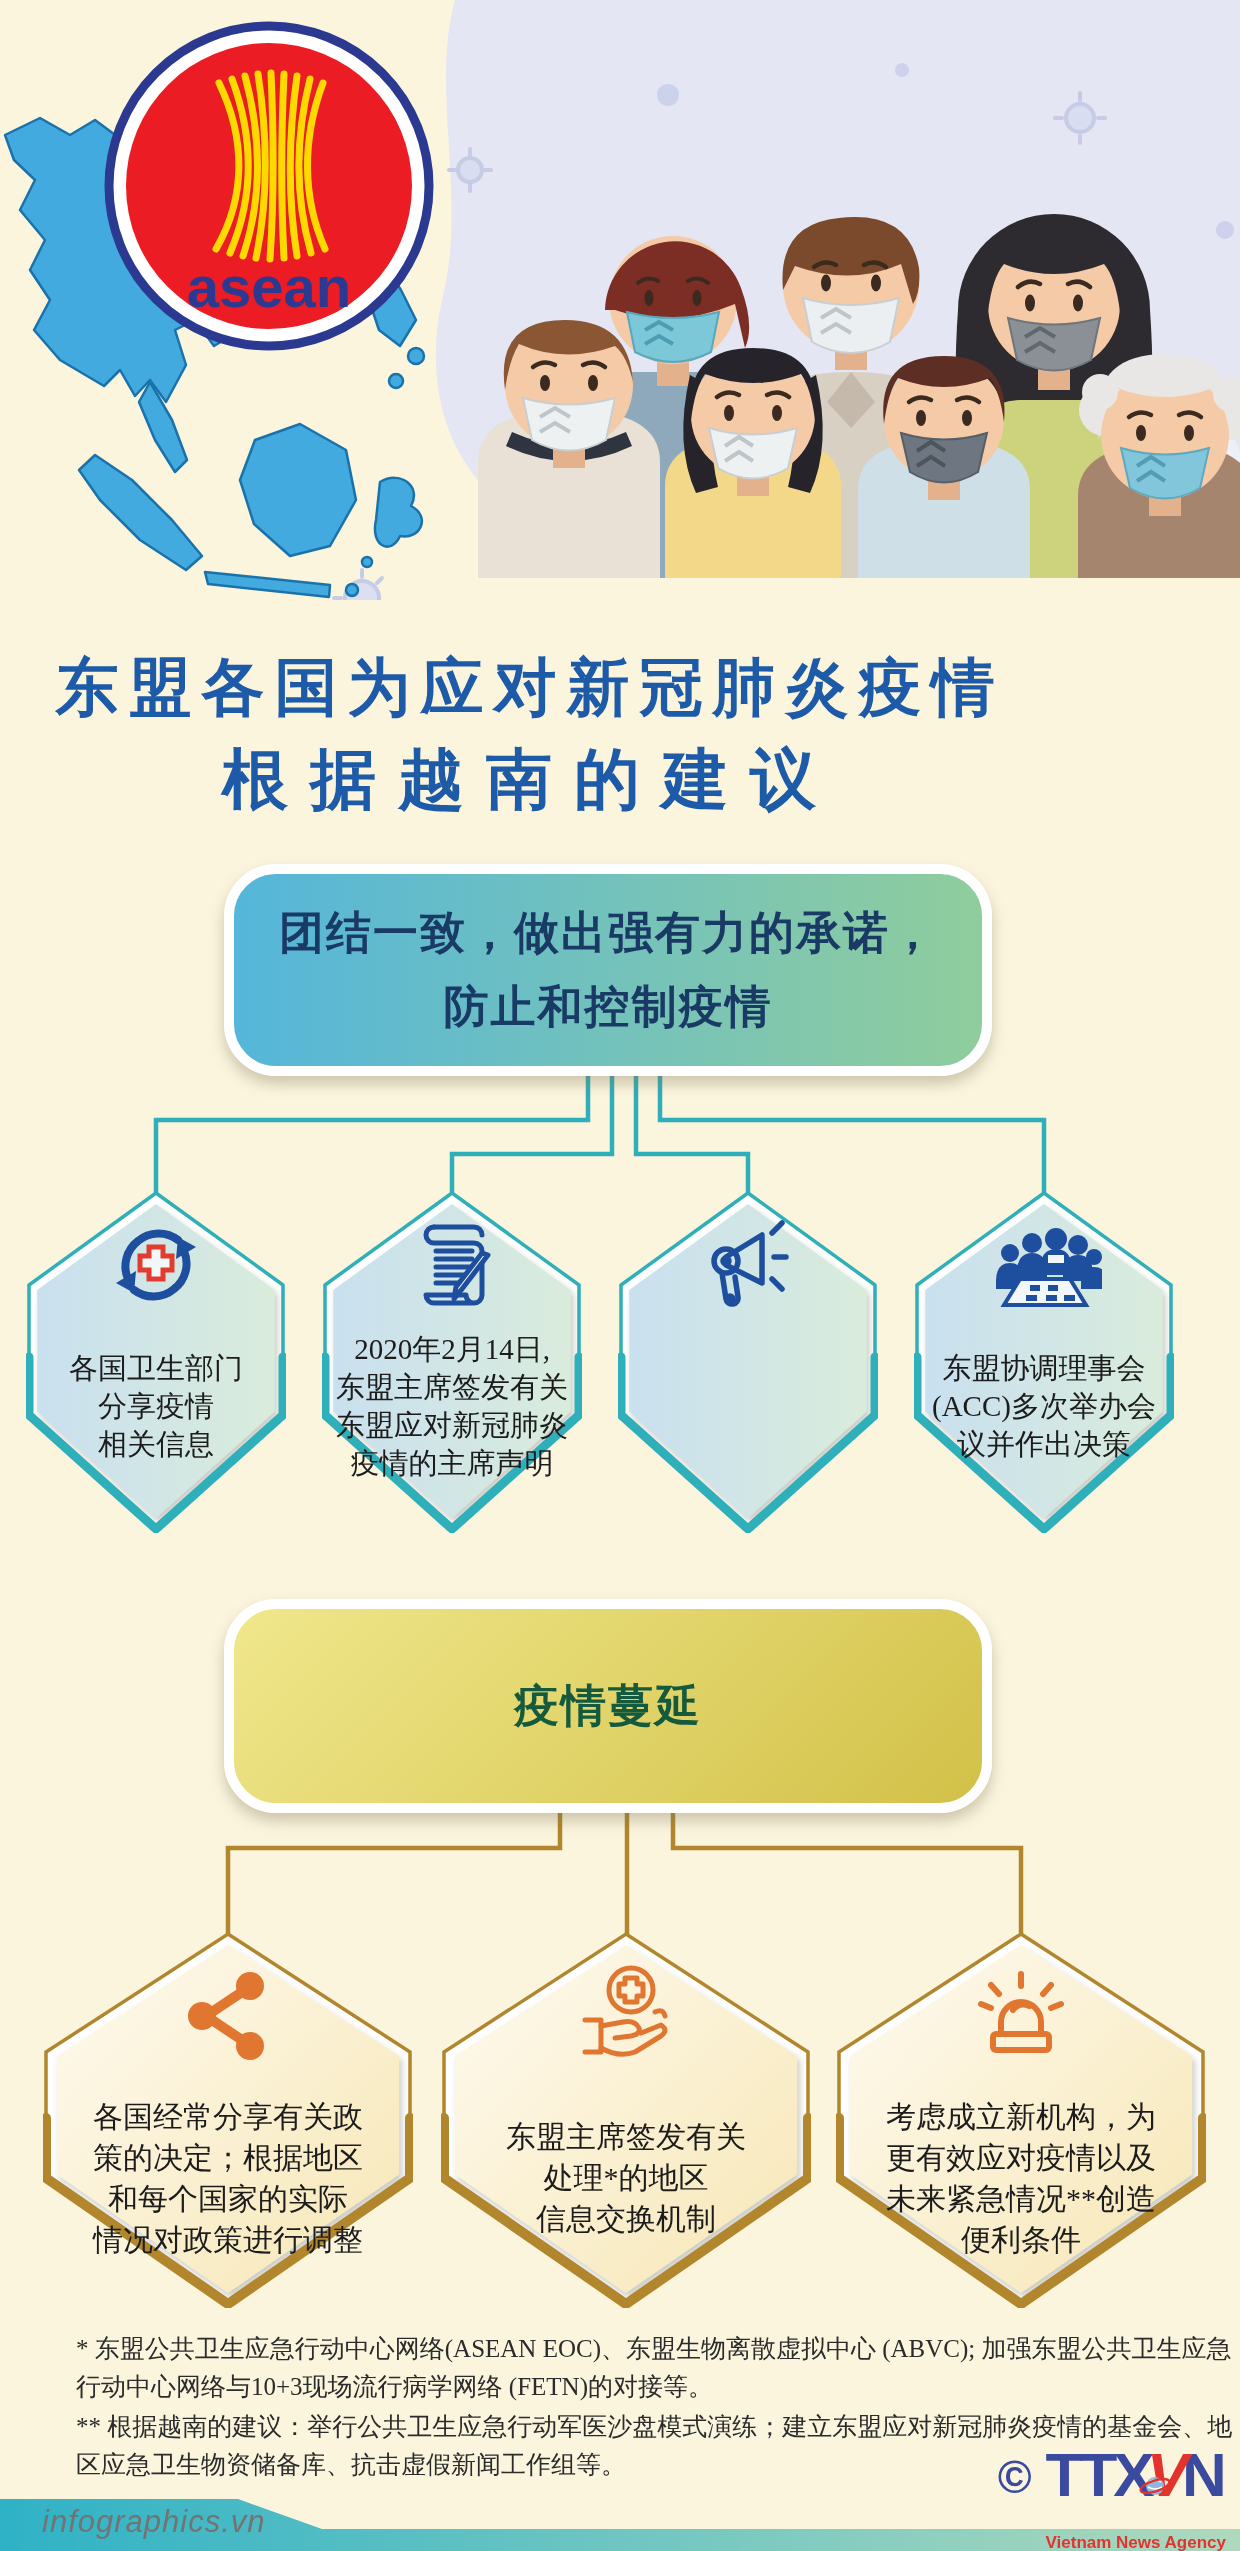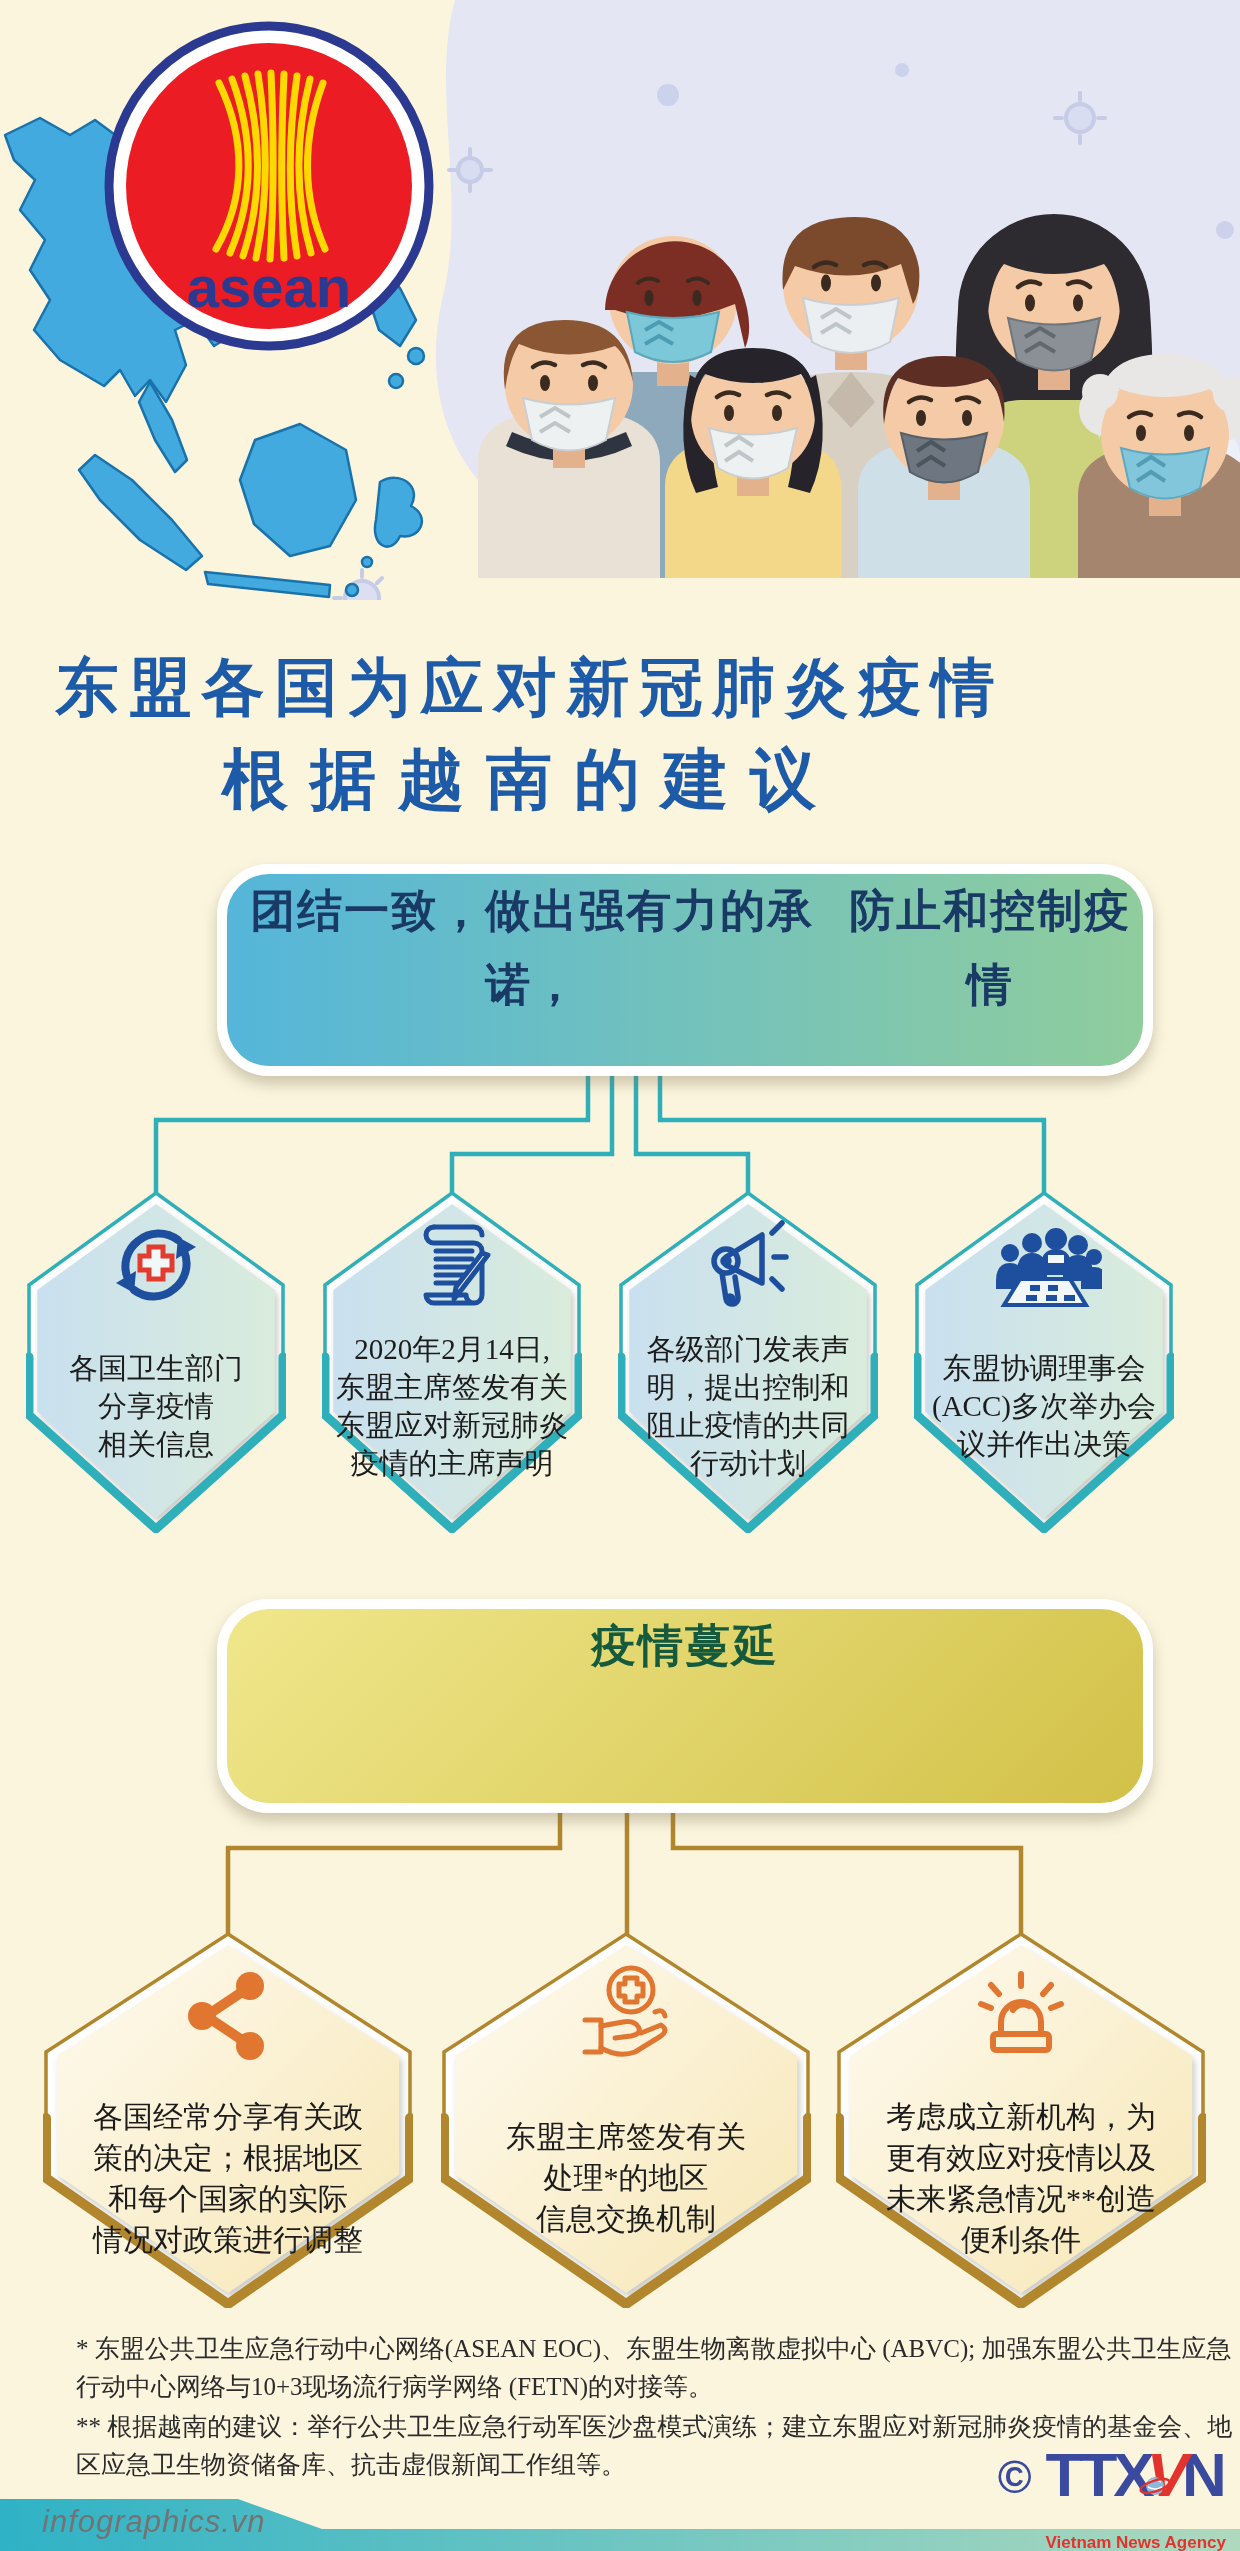--- a/index.html
+++ b/index.html
@@ -8,23 +8,23 @@
   .abs{position:absolute;}
   svg{display:block;}
 
   
   .title{top:642px;left:0;width:1060px;text-align:center;color:#1d5ba8;
          font-weight:bold;line-height:92px;}
   .title .t1{font-size:63px;letter-spacing:10px;}
   .title .t2{font-size:66px;letter-spacing:22px;}
 
   
-  .bigbox{left:217px;width:936px;border:10px solid #ffffff;border-radius:52px;
+  .bigbox{left:224px;width:768px;border:10px solid #ffffff;border-radius:52px;
           box-shadow:0 8px 14px rgba(120,110,80,.35);box-sizing:border-box;
-          display:flex;flex-direction:row;justify-content:center;text-align:center;}
+          display:flex;flex-direction:column;justify-content:center;text-align:center;}
   .box1{top:864px;height:212px;background:linear-gradient(90deg,#55b6da,#90cd9d);
         color:#1a3a66;}
   .box2{top:1599px;height:214px;background:linear-gradient(135deg,#f0e78c,#d2c148);
         color:#155a3c;}
   .bigbox .bl{font-size:45px;line-height:74px;font-weight:600;letter-spacing:2px;}
 
   
   .hex{width:260px;height:344px;}
   .hex2{width:370px;height:378px;}
   .hexwrap{position:absolute;}
@@ -364,26 +364,20 @@
     <svg class="hex-icon" width="104" height="96" viewBox="0 0 104 96">
       <g stroke="#1e4e9e" stroke-width="5.5" fill="none" stroke-linecap="round" stroke-linejoin="round">
         <path d="M30,40 L66,18 V66 L30,48 Z"></path>
         <circle cx="30" cy="44" r="12"></circle>
         <circle cx="30" cy="44" r="3" fill="#1e4e9e"></circle>
         <path d="M26,56 l4,26 a6,6 0 0 0 12,-2 l-3,-20"></path>
         <circle cx="34" cy="82" r="3" fill="#1e4e9e"></circle>
         <path d="M76,16 l10,-10 M78,40 h12 M76,62 l10,10"></path>
       </g>
     </svg>
-    <div class="hex-text">
-      <span>各级部门发表声</span>
-      <span>明，提出控制和</span>
-      <span>阻止疫情的共同</span>
-      <span>行动计划</span>
-    </div>
   </div>
 
   <div class="hexwrap row1" style="left:914px;top:1189px">
     <svg class="hex" viewBox="0 0 260 344">
       <polygon points="130,4 257,96 257,226 130,340 3,226 3,96" fill="#ffffff" stroke="#2fafba" stroke-width="3.5"></polygon>
       <g transform="translate(130,172) scale(0.935) translate(-130,-172)">
         <polygon points="130,4 257,96 257,226 130,340 3,226 3,96" fill="url(#hex1g)" filter="url(#softsh)"></polygon>
       </g>
       <path d="M3,168 L3,226 L130,340 L257,226 L257,168" fill="none" stroke="#2fafba" stroke-width="9" stroke-linecap="round" stroke-linejoin="round"></path>
     </svg>

